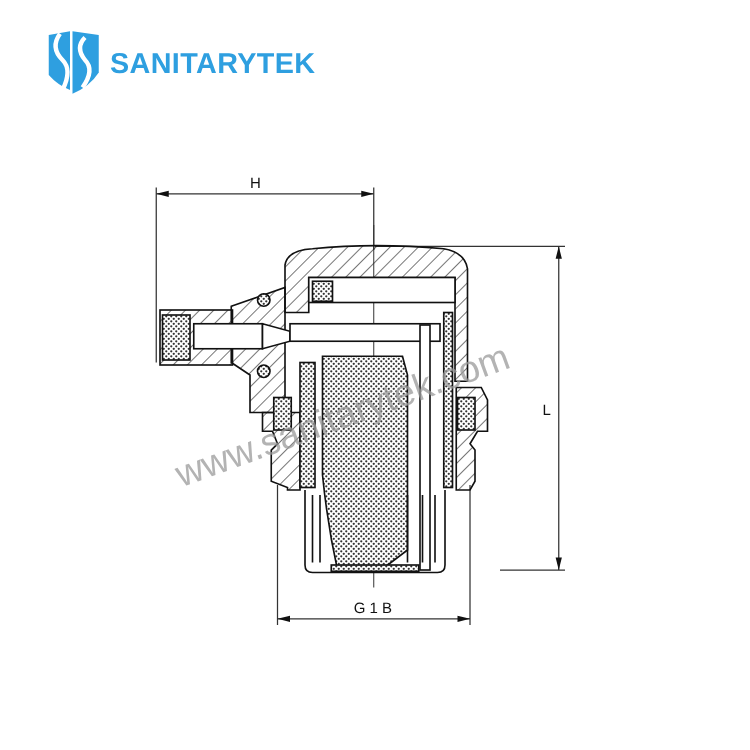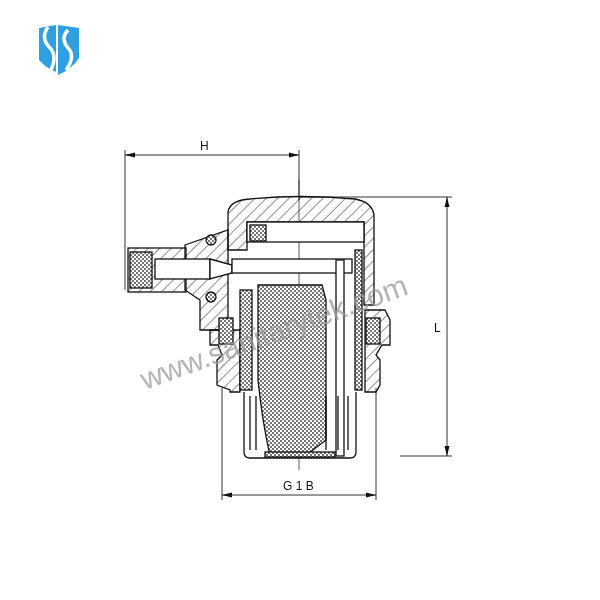--- a/index.html
+++ b/index.html
@@ -13,20 +13,21 @@
 </head>
 <body>
 
 <div class="logo">
   <svg width="46" height="52" viewBox="0 0 46 52">
     <path d="M3 4 L20 1 L20 48 Q10 44 3 36 Z" fill="#2e9fe0"></path>
     <path d="M22 1 L43 4 L43 34 Q36 45 22 51 Z" fill="#2e9fe0"></path>
     <path d="M12 3 Q4 14 14 24 Q22 32 14 48" stroke="#fff" stroke-width="3.5" fill="none"></path>
     <path d="M32 6 Q24 14 32 24 Q40 32 30 46" stroke="#fff" stroke-width="3.5" fill="none"></path>
   </svg>
+  <span class="logo-text" style="color:#2e9fe0">SANITARYTEK</span>
 </div>
 
 <svg class="drawing" width="600" height="600" viewBox="0 0 600 600">
   <defs>
     <pattern id="hatch" patternUnits="userSpaceOnUse" width="8" height="8" patternTransform="rotate(45)">
       <line x1="0" y1="0" x2="0" y2="8" stroke="#222" stroke-width="1"></line>
     </pattern>
     <pattern id="knurl" patternUnits="userSpaceOnUse" width="4" height="4">
       <rect width="4" height="4" fill="#fff"></rect>
       <circle cx="1" cy="1" r="0.9" fill="#333"></circle>

